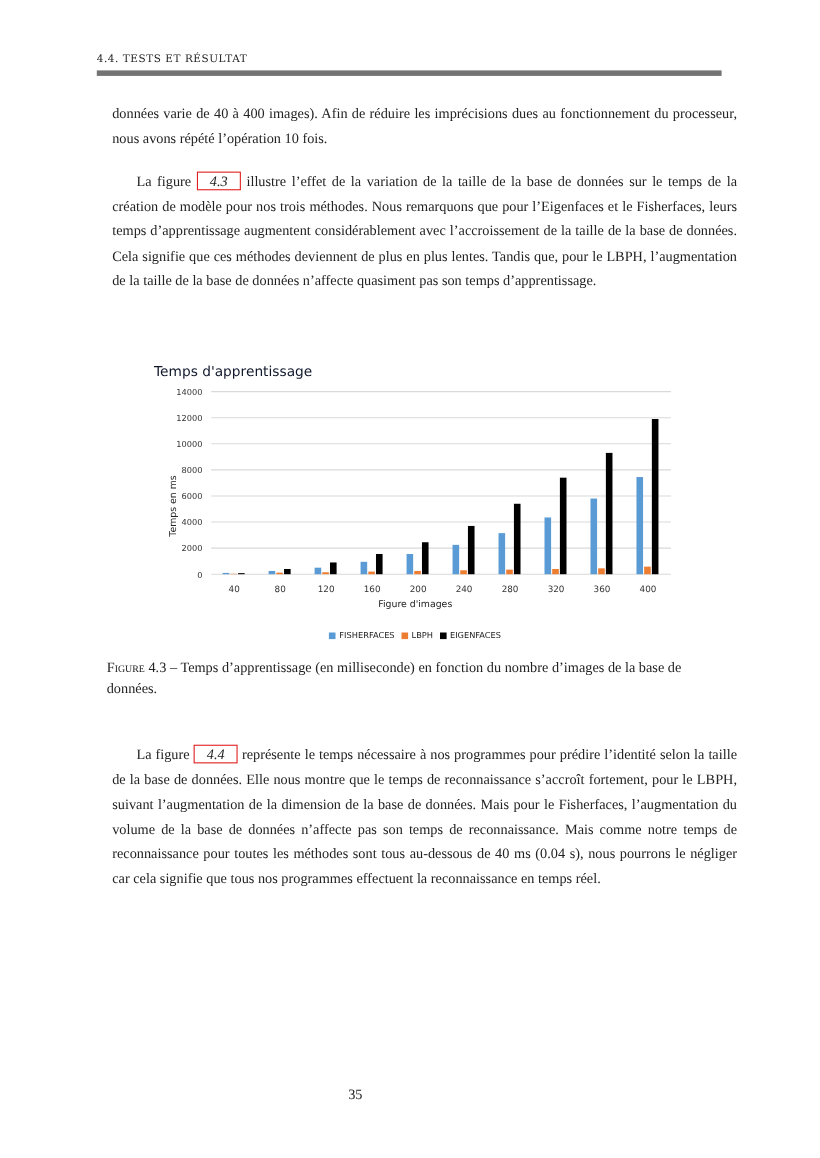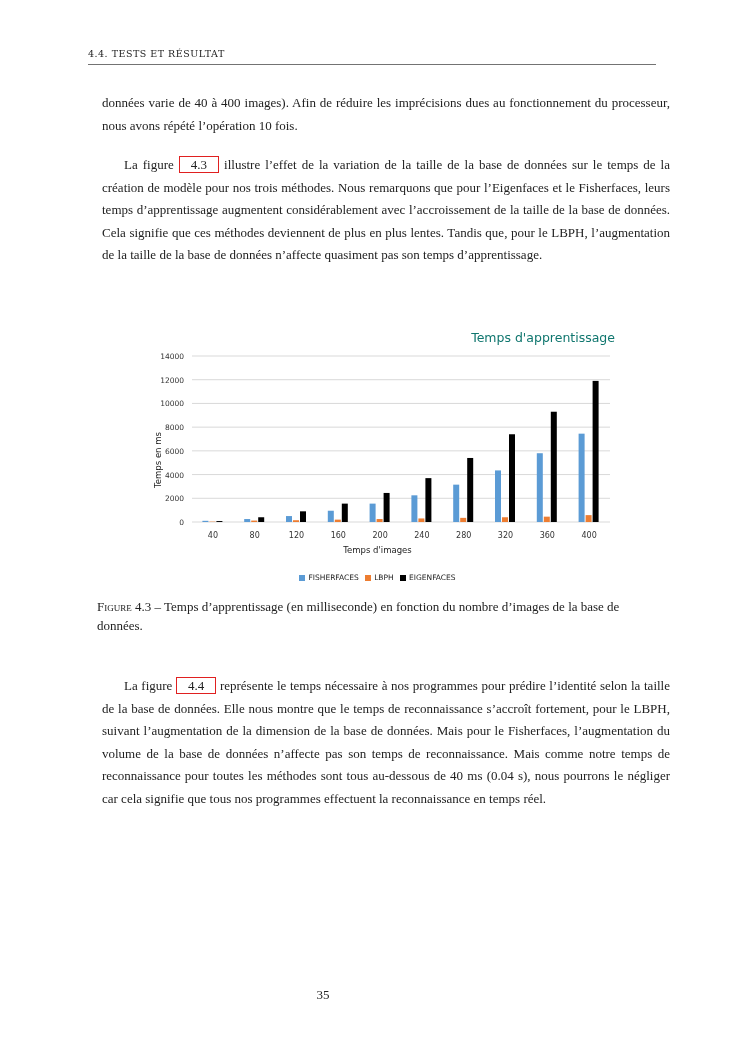--- a/index.html
+++ b/index.html
@@ -1,27 +1,27 @@
 <!DOCTYPE html>
 <html><head>
 <meta charset="utf-8">
 <style>
   html, body { margin: 0; padding: 0; background: #ffffff; }
   body { width: 745px; height: 1053px; position: relative; overflow: hidden;
          font-family: "DejaVu Serif", "Liberation Serif", serif; color: #222; }
   .header { position: absolute; left: 88px; top: 48px; width: 568px; height: 16px;
-            border-bottom: 1px solid #737373; font-size: 9.5px; letter-spacing: 0.5px; }
+            border-bottom: 5px solid #737373; font-size: 9.5px; letter-spacing: 0.5px; }
   .header span { position: absolute; left: 0; top: 0; }
   .para { position: absolute; left: 102px; width: 568px; font-size: 13px; line-height: 22.5px;
           text-align: justify; font-family: "Liberation Serif", serif; }
   .indent { text-indent: 22px; }
-  .ref { border: 1.3px solid #e02020; padding: 0 11px; }
+  .ref { border: 1.3px solid #e02020; padding: 0 11px; font-style: italic; }
   .chart { position: absolute; left: 140px; top: 325px; width: 475px; height: 265px; }
-  .chart-title { position: absolute; top: 5px; left: 0; width: 475px; text-align: right;
-                 font-family: "DejaVu Sans", sans-serif; font-size: 12.5px; color: #0f766e; }
+  .chart-title { position: absolute; top: 5px; left: 0; width: 475px; text-align: left;
+                 font-family: "DejaVu Sans", sans-serif; font-size: 12.5px; color: #0f172a; }
   .ylabel { position: absolute; left: -22px; top: 130px; transform: rotate(-90deg);
             font-family: "DejaVu Sans", sans-serif; font-size: 8.5px; color: #222; width: 80px; text-align:center;}
   .xlabel { position: absolute; left: 0; width: 475px; top: 220px; text-align: center;
             font-family: "DejaVu Sans", sans-serif; font-size: 8.5px; color: #222; }
   .legend { position: absolute; top: 248px; left: 0; width: 475px; text-align: center;
             font-family: "DejaVu Sans", sans-serif; font-size: 7.5px; color: #222; }
   .legend .item { display: inline-block; margin: 0 2px; }
   .legend .sw { display: inline-block; width: 6px; height: 6px; margin-right: 3px; vertical-align: middle; }
   .caption { position: absolute; left: 97px; top: 597px; width: 568px; font-size: 13px; line-height: 19px;
              font-family: "Liberation Serif", serif; }
@@ -97,21 +97,21 @@
       <text x="365.5" y="213" text-anchor="middle" font-size="8" fill="#333">320</text>
       <rect x="396.79999999999995" y="128.22857142857143" width="6" height="68.77142857142857" fill="#5b9bd5"></rect>
       <rect x="403.79999999999995" y="191.6642857142857" width="6" height="5.335714285714289" fill="#ed7d31"></rect>
       <rect x="410.79999999999995" y="86.72857142857143" width="6" height="110.27142857142857" fill="#000000"></rect>
       <text x="407.29999999999995" y="213" text-anchor="middle" font-size="8" fill="#333">360</text>
       <rect x="438.59999999999997" y="108.66428571428571" width="6" height="88.33571428571429" fill="#5b9bd5"></rect>
       <rect x="445.59999999999997" y="190.12285714285716" width="6" height="6.877142857142843" fill="#ed7d31"></rect>
       <rect x="452.59999999999997" y="55.900000000000006" width="6" height="141.1" fill="#000000"></rect>
       <text x="449.09999999999997" y="213" text-anchor="middle" font-size="8" fill="#333">400</text>
     </svg>
-  <div class="xlabel">Temps d'images</div>
+  <div class="xlabel">Figure d'images</div>
   <div class="legend">
     <span class="item"><span class="sw" style="background:#5b9bd5"></span><span>FISHERFACES</span></span>
     <span class="item"><span class="sw" style="background:#ed7d31"></span><span>LBPH</span></span>
     <span class="item"><span class="sw" style="background:#000"></span><span>EIGENFACES</span></span>
   </div>
 </div>
 
 <div class="caption">
   <span class="sc">Figure 4.3</span><span> – Temps d’apprentissage (en milliseconde) en fonction du nombre d’images de la base de données.</span>
 </div>

